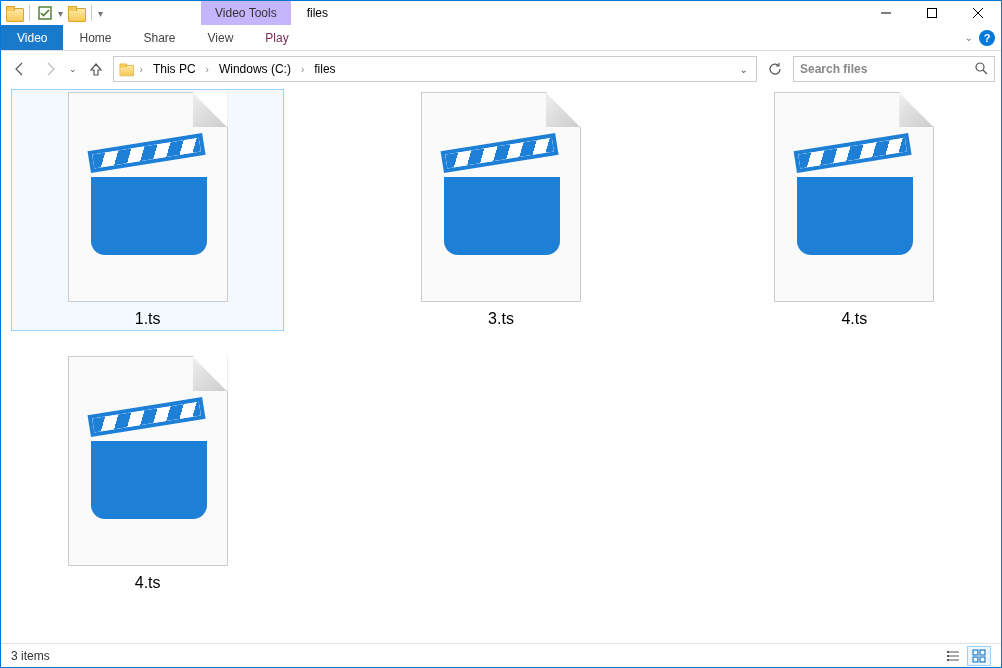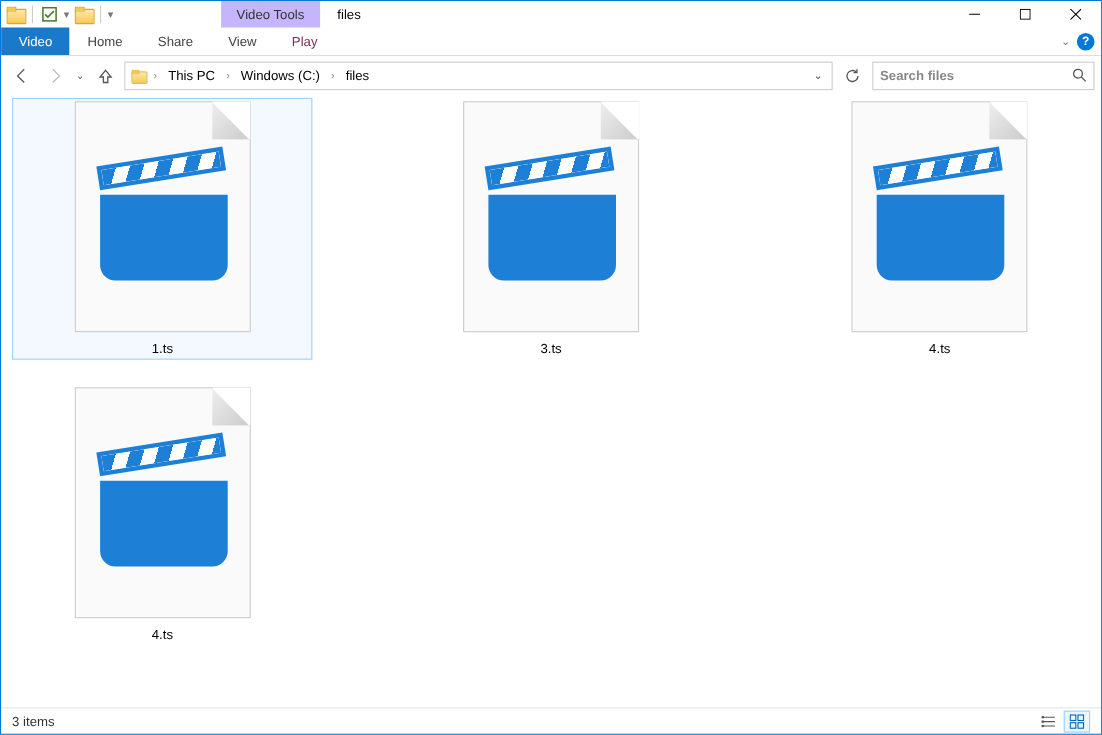--- a/index.html
+++ b/index.html
@@ -51,21 +51,21 @@
 .grid { display: grid; grid-template-columns: repeat(3, 1fr); gap: 22px 80px; }
 .item { display: flex; flex-direction: column; align-items: center; padding: 2px; border: 1px solid transparent; }
 .item.selected { border: 1px solid #99d1ff; background: rgba(153,209,255,0.12); }
 .thumb { width: 160px; height: 210px; background: #fafafa; border: 1px solid #ccc; position: relative; margin-bottom: 8px; }
 .thumb .fold { position: absolute; top: 0; right: 0; width: 34px; height: 34px; background: linear-gradient(135deg, #eee 0%, #ddd 50%, #ccc 100%); clip-path: polygon(0 0, 100% 100%, 0 100%); }
 .thumb .fold-cut { position: absolute; top: -1px; right: -1px; width: 35px; height: 35px; background: #fff; clip-path: polygon(0 0, 100% 0, 100% 100%); }
 .clapper { position: absolute; left: 22px; top: 58px; width: 116px; }
 .clap-top { width: 116px; height: 22px; background: #fff; border: 4px solid #1e7fd6; transform: rotate(-9deg); transform-origin: left bottom; position: relative; overflow: hidden; }
 .clap-top .stripes { position: absolute; inset: 0; background: repeating-linear-gradient(115deg, #1e7fd6 0 12px, #fff 12px 24px); }
 .clap-body { margin-top: 4px; width: 116px; height: 78px; background: #1e7fd6; border-radius: 0 0 14px 14px; }
-.item-label { font-size: 12px; color: #000; }
+.item-label { font-size: 16px; color: #000; }
 
 
 .status { height: 24px; border-top: 1px solid #e5e5e5; display: flex; align-items: center; padding: 0 10px; font-size: 12px; color: #333; }
 .status-spacer { flex: 1; }
 .view-btn { width: 24px; height: 20px; border: 1px solid transparent; display: flex; align-items: center; justify-content: center; margin-left: 2px; color: #555; }
 .view-btn.active { border-color: #99d1ff; background: rgba(153,209,255,.2); color: #0066bb; }
 .view-btn svg { width: 14px; height: 14px; }
 </style>
 </head>
 <body>

